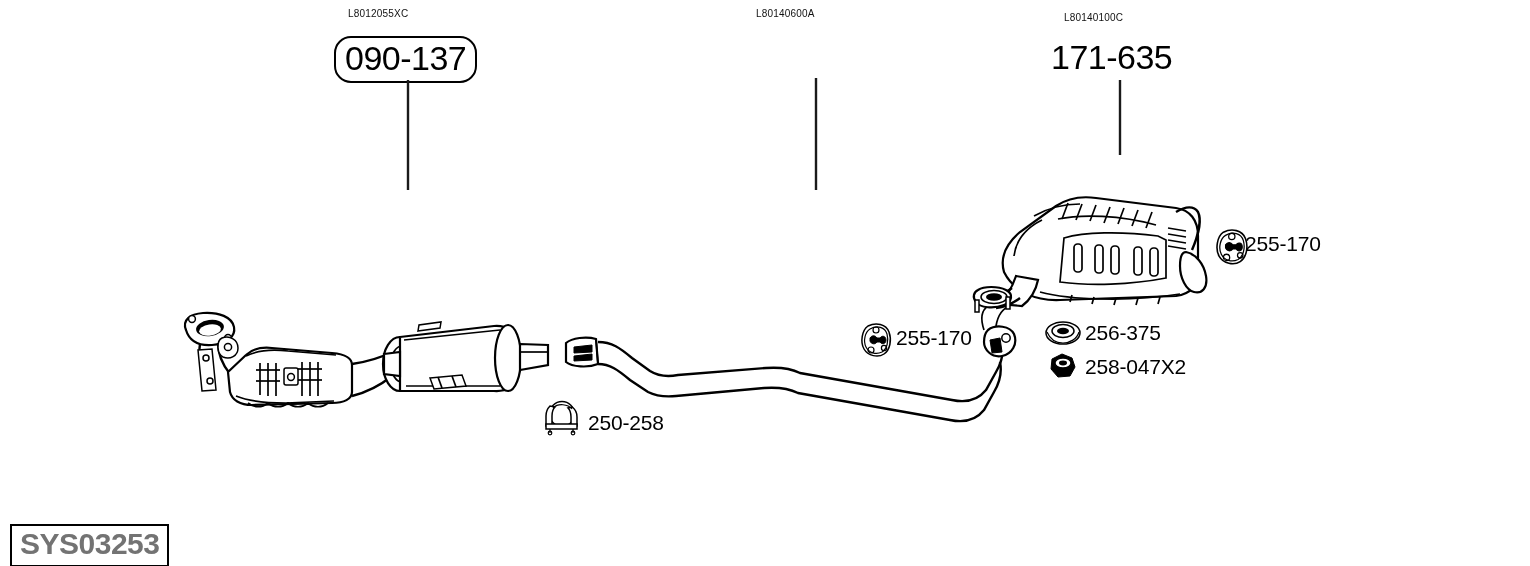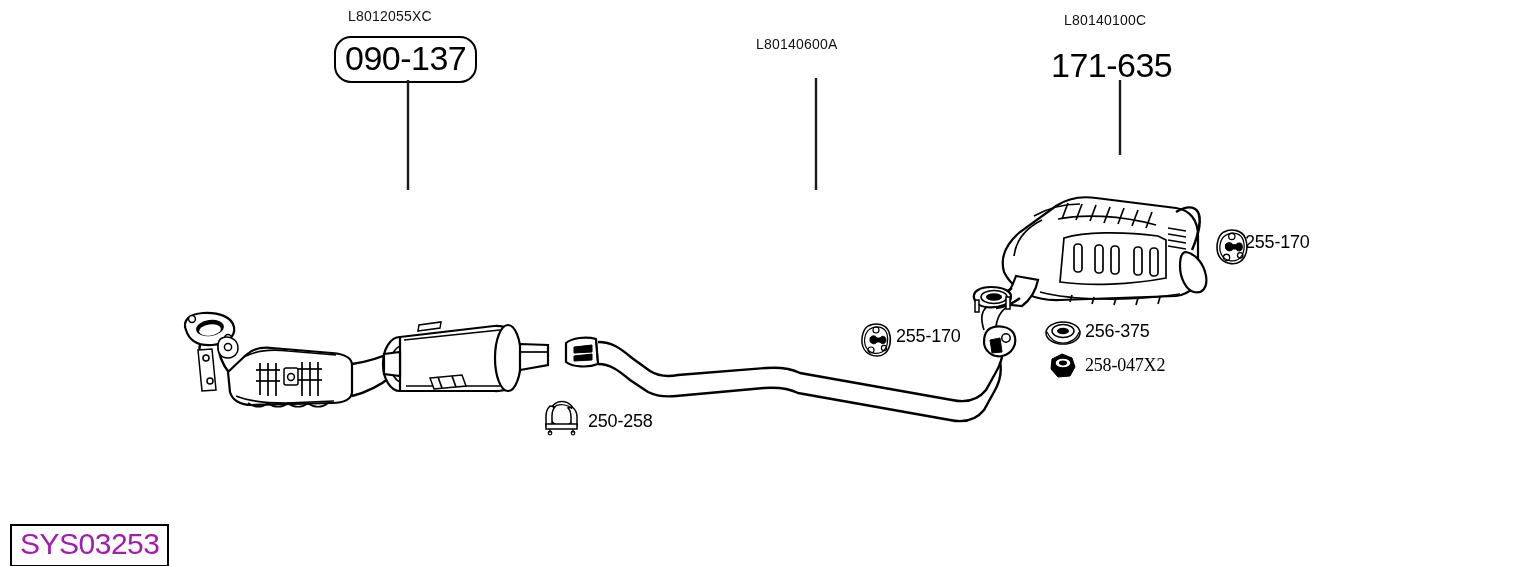--- a/index.html
+++ b/index.html
@@ -12,56 +12,57 @@
     width: 1530px;
     height: 566px;
     background: #ffffff;
     font-family: "Liberation Sans", sans-serif;
     overflow: hidden;
   }
   .abs { position: absolute; }
 
   
   .oem-code {
-    font-size: 14px;
+    font-size: 10px;
     color: #111111;
     white-space: nowrap;
     letter-spacing: 0.2px;
   }
   .part-number {
     font-size: 34px;
     font-weight: 400;
     color: #000000;
     white-space: nowrap;
     letter-spacing: -0.5px;
     line-height: 1;
     border-radius: 17px;
   }
   .part-number.boxed {
     border: 2.5px solid #000000;
     padding: 3px 9px 6px 9px;
   }
 
   
   .acc-label {
-    font-size: 18px;
+    font-size: 21px;
     color: #000000;
     white-space: nowrap;
     letter-spacing: -0.2px;
   }
 
   
   .sys-code {
     font-size: 30px;
-    color: #a21caf;
+    color: #737373;
     border: 2.5px solid #000000;
     padding: 2px 8px 5px 8px;
     white-space: nowrap;
     line-height: 1.05;
     letter-spacing: -0.5px;
+    font-weight: bold;
   }
 
   
   svg.draw {
     position: absolute;
     left: 0;
     top: 0;
     width: 1530px;
     height: 566px;
     pointer-events: none;
@@ -79,36 +80,36 @@
 
 <div id="page">
 
 <div class="abs" style="left:348px; top:8px;">
   <div class="oem-code">L8012055XC</div>
 </div>
 <div class="abs" style="left:334px; top:36px;">
   <div class="part-number boxed">090-137</div>
 </div>
 
-<div class="abs" style="left:756px; top:8px;margin-top:28px;">
+<div class="abs" style="left:756px; top:8px;">
   <div class="oem-code">L80140600A</div>
 </div>
 
 <div class="abs" style="left:1064px; top:12px;">
   <div class="oem-code">L80140100C</div>
 </div>
-<div class="abs" style="left:1051px; top:40px;margin-top:8px;">
+<div class="abs" style="left:1051px; top:40px;">
   <div class="part-number">171-635</div>
 </div>
 
 <div class="abs acc-label" style="left:1245px; top:232px;">255-170</div>
 
 <div class="abs acc-label" style="left:1085px; top:321px;">256-375</div>
 
-<div class="abs acc-label" style="left:1085px; top:355px;font-family:Liberation Serif, serif;">258-047X2</div>
+<div class="abs acc-label" style="left:1085px; top:355px;">258-047X2</div>
 
 <div class="abs acc-label" style="left:896px; top:326px;">255-170</div>
 
 <div class="abs acc-label" style="left:588px; top:411px;text-align:right;">250-258</div>
 
 <div class="abs" style="left:10px; top:524px;">
   <div class="sys-code">SYS03253</div>
 </div>
 
 <svg class="draw" viewBox="0 0 1530 566">

